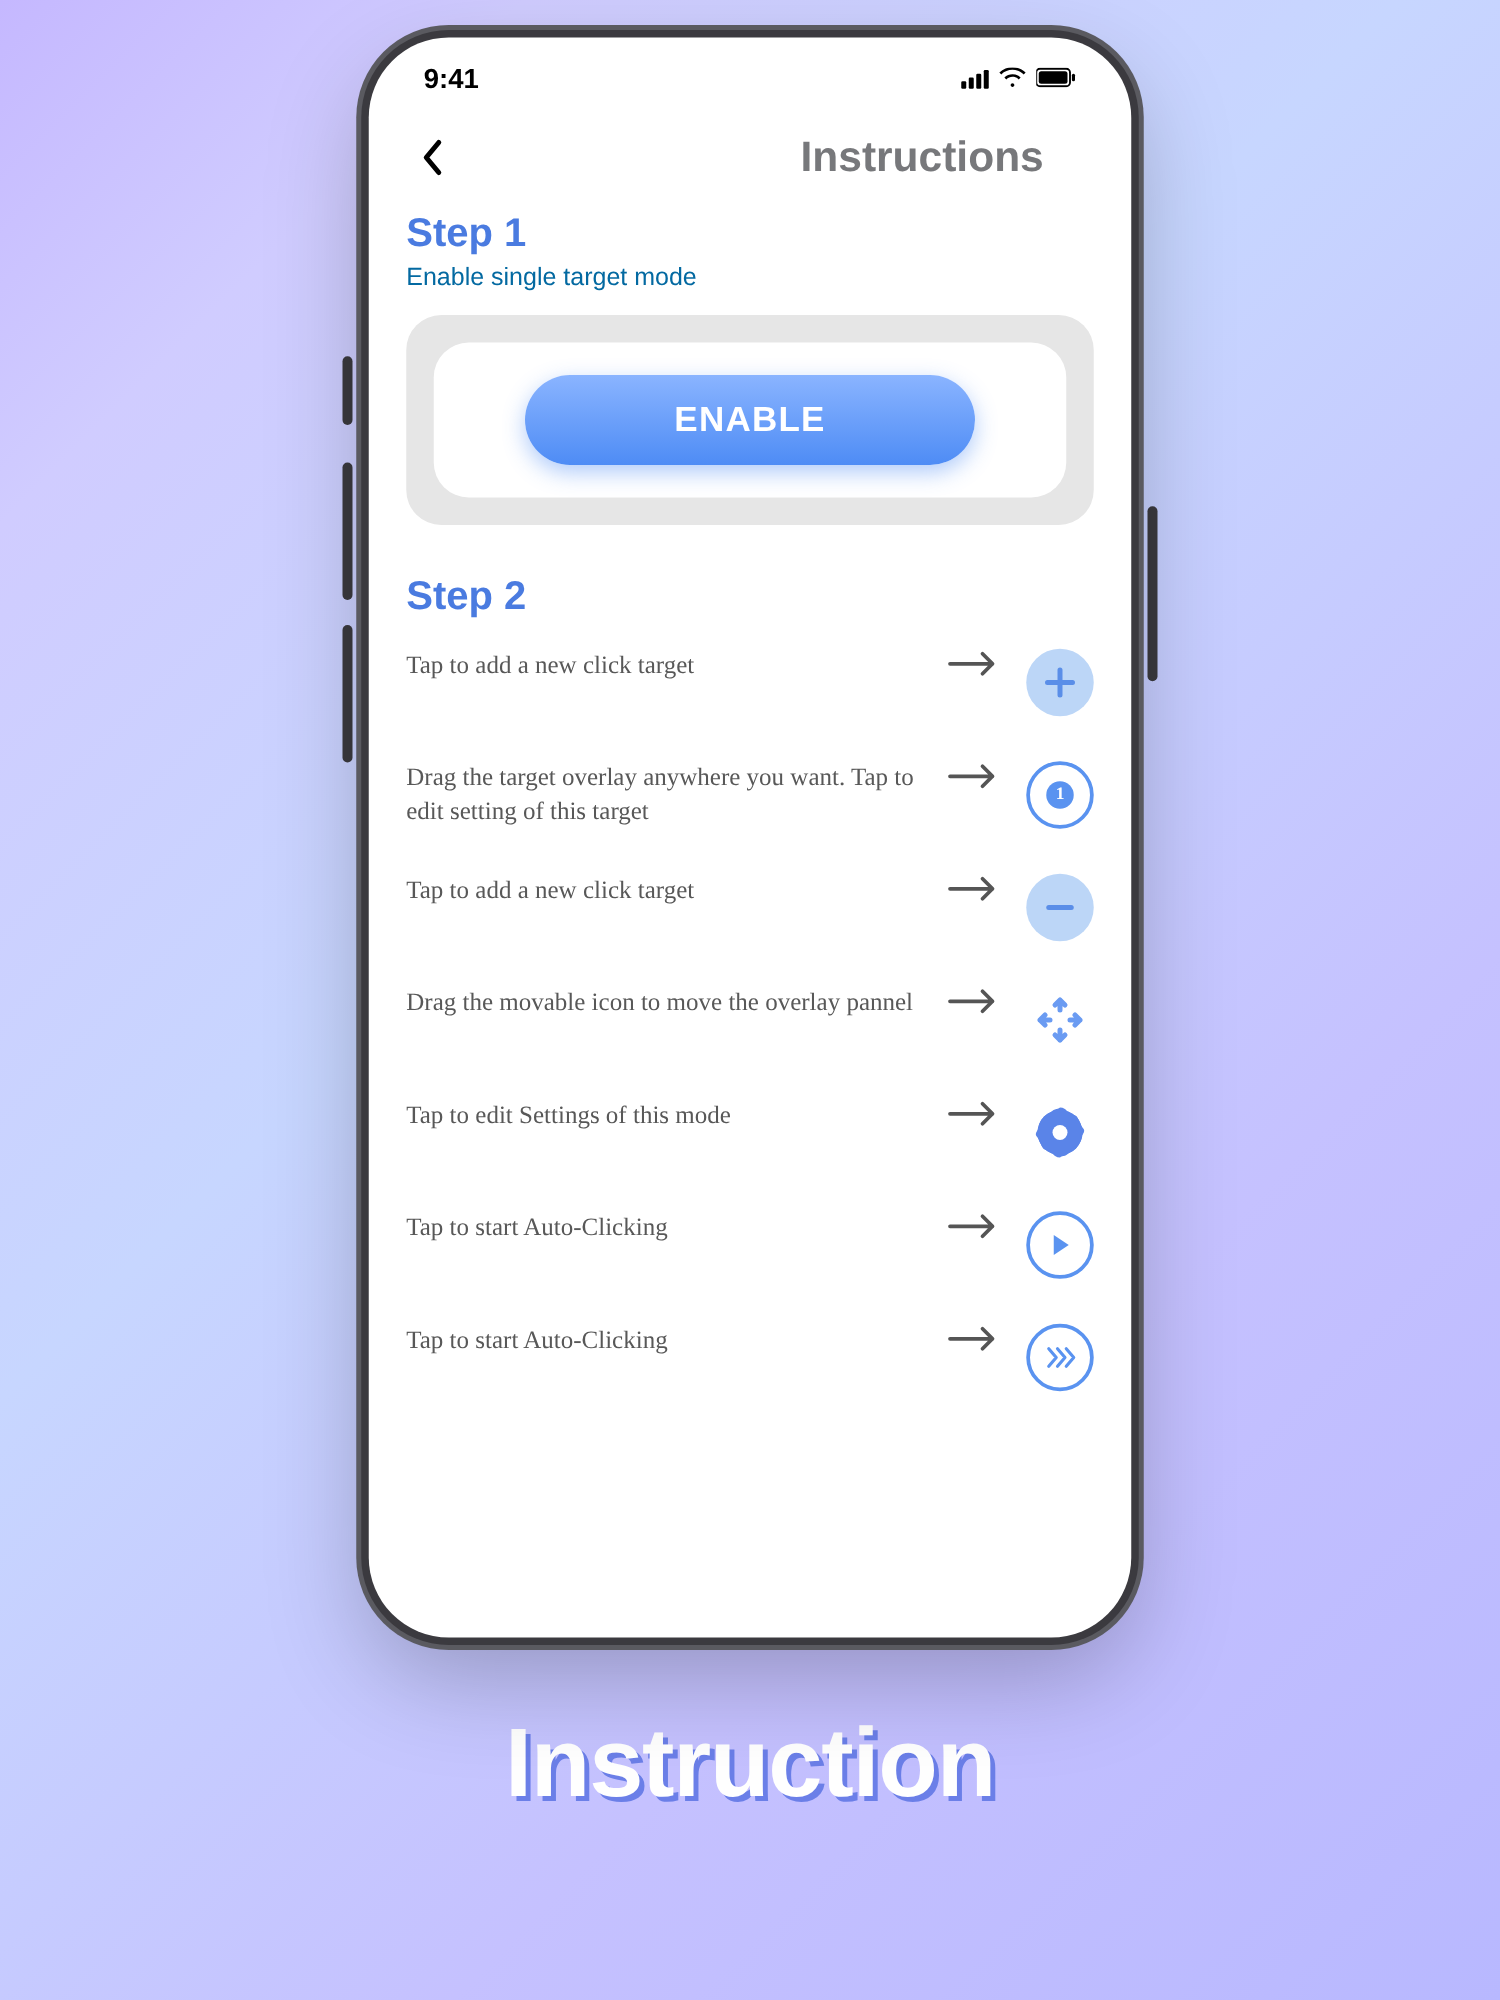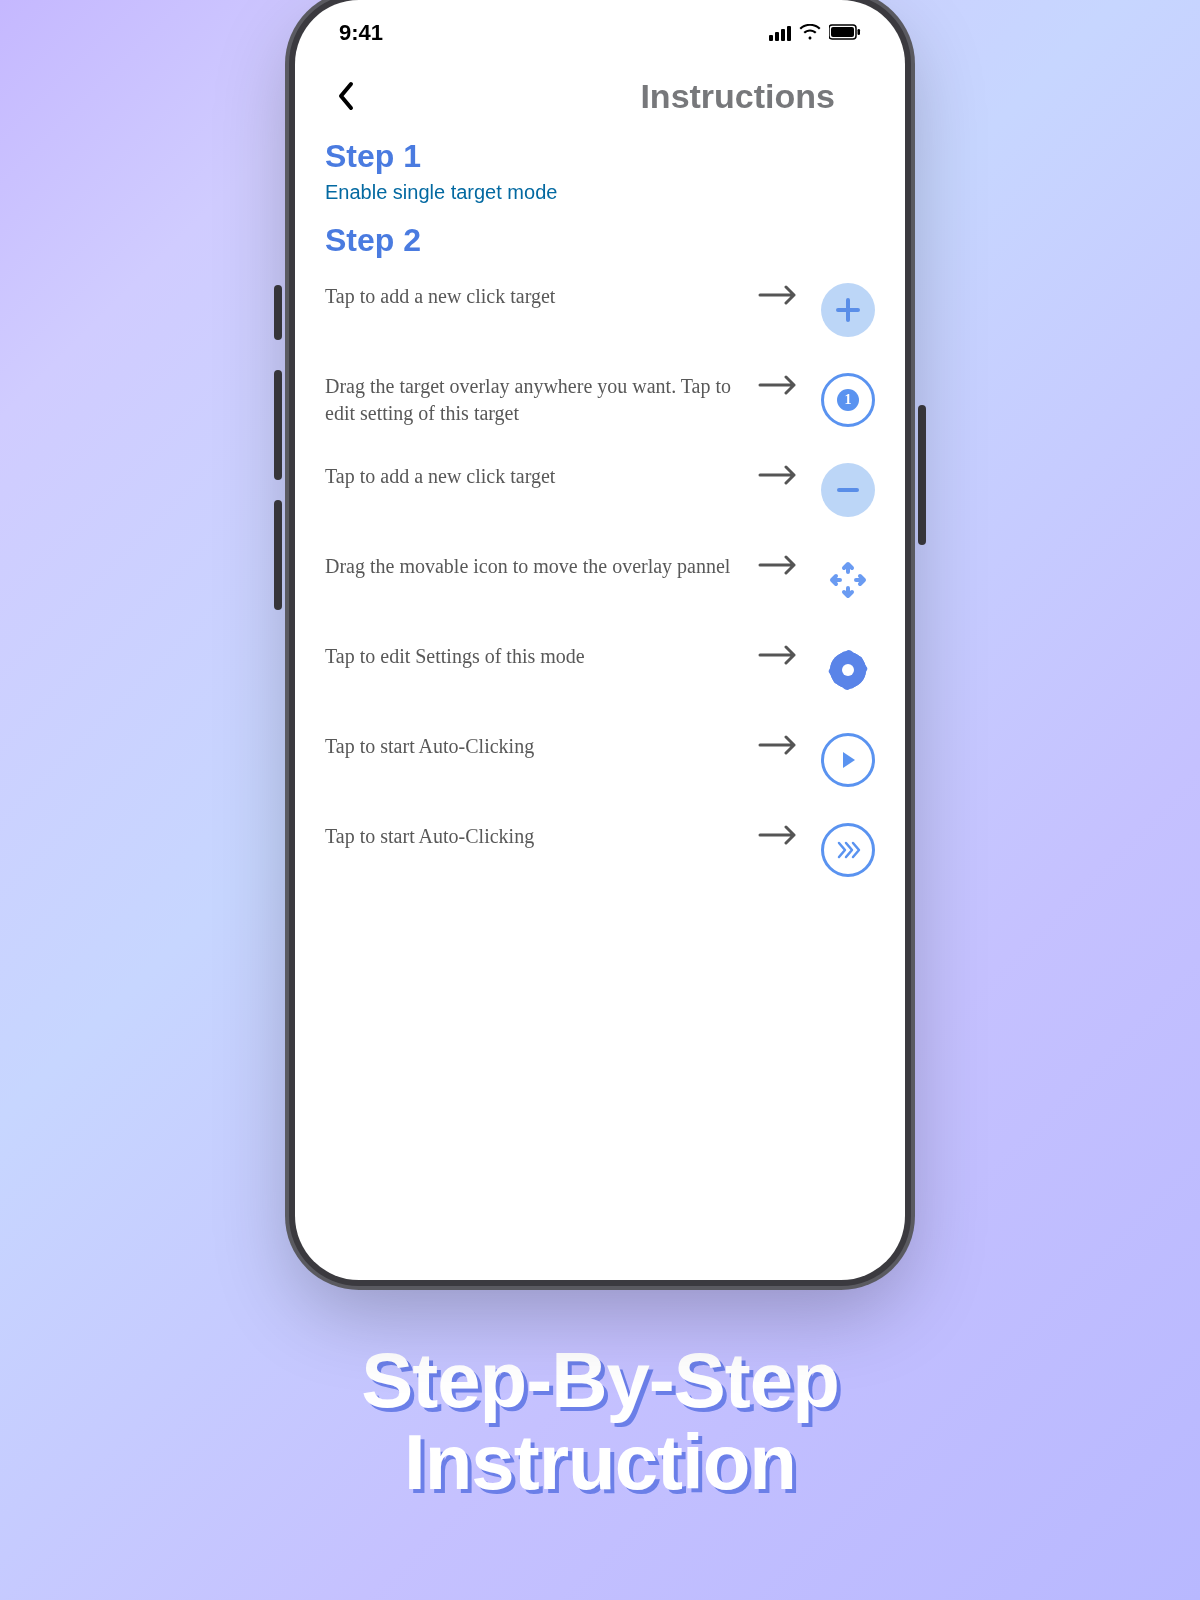--- a/index.html
+++ b/index.html
@@ -8,20 +8,21 @@
     font-family: -apple-system, BlinkMacSystemFont, "Segoe UI", Arial, sans-serif;
     background: linear-gradient(135deg, #c5b8ff 0%, #d0ccff 15%, #c7d6ff 40%, #c5c1ff 70%, #b8b8ff 100%);
     display: flex;
     flex-direction: column;
     align-items: center;
     position: relative;
   }
 
   
   .phone {
+    margin-top: 30px;
     width: 610px;
     height: 1280px;
     background: #fff;
     border-radius: 64px;
     position: relative;
     box-shadow: 0 0 0 6px #3b3a3f, 0 0 0 10px #5a5a60, 0 30px 80px rgba(0,0,0,0.25);
     overflow: hidden;
   }
   .side-btn {
     position: absolute;
@@ -198,20 +199,25 @@
         </svg>
     </div>
     <div class="title">Instructions</div>
   </div>
 
   <div class="content">
 
     <div class="step-label">Step 1</div>
     <div class="step-desc">Enable single target mode</div>
 
+    <div class="enable-card">
+      <div class="enable-inner">
+        <button class="enable-btn">ENABLE</button>
+      </div>
+    </div>
 
     <div class="step-label">Step 2</div>
 
     <div class="row">
       <div class="row-text">Tap to add a new click target</div>
       <div class="arrow">
         <svg width="44" height="24" viewBox="0 0 44 24">
             <path d="M4 12 H38 M30 4 L38 12 L30 20" stroke="#555" stroke-width="3" fill="none" stroke-linecap="round" stroke-linejoin="round"></path>
           </svg>
       </div>
@@ -311,15 +317,14 @@
         <svg width="26" height="22" viewBox="0 0 26 22">
           <path d="M4 4 L10 11 L4 18 M11 4 L17 11 L11 18 M18 4 L24 11 L18 18" stroke="#5a93f0" stroke-width="2.5" fill="none" stroke-linecap="round" stroke-linejoin="round"></path>
         </svg>
       </div>
     </div>
 
   </div>
 </div>
 
 <div class="caption">
-  <div>Step-By-Step</div>
   <div>Instruction</div>
 </div>
 
 </body></html>

